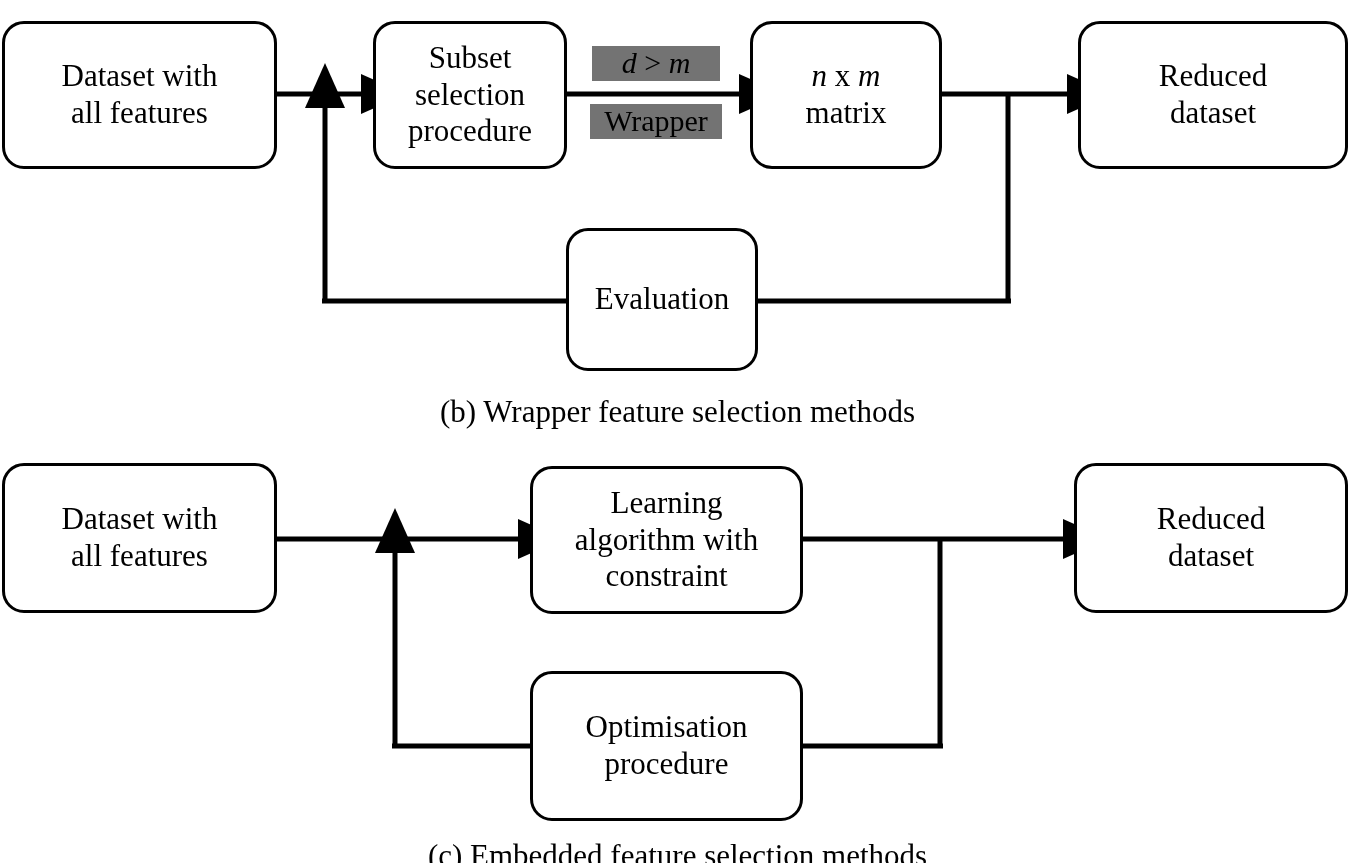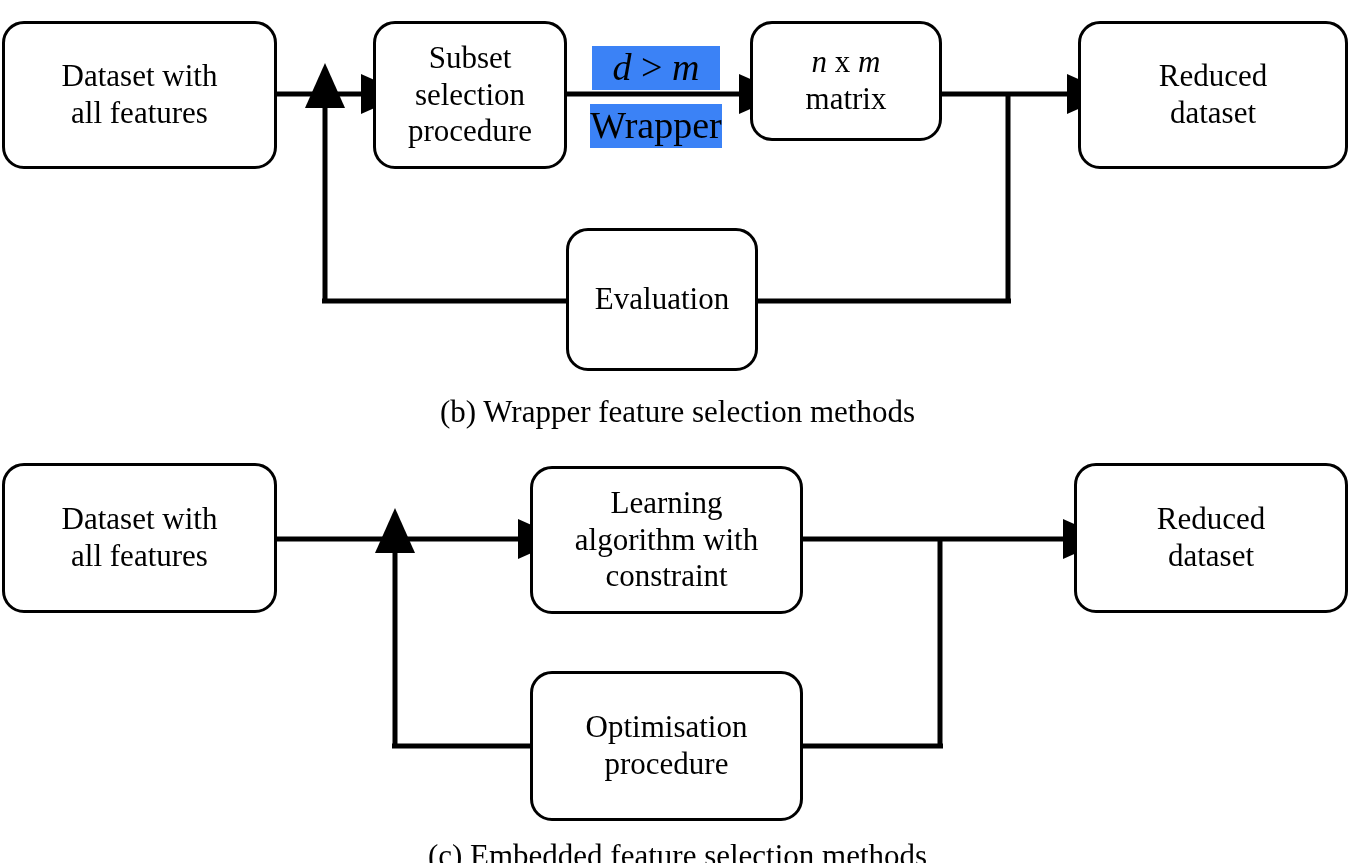--- a/index.html
+++ b/index.html
@@ -39,25 +39,25 @@
     padding: 2px 6px;
     z-index: 3;
   }
   .node .lbl {
     display: block;
     white-space: pre-line;
   }
   .edge-label {
     position: absolute;
     text-align: center;
-    font-size: 38px;
+    font-size: 30px;
     line-height: 1.15;
     white-space: nowrap;
     z-index: 4;
-    background: #3b82f6;
+    background: #737373;
   }
   .caption {
     position: absolute;
     text-align: center;
     font-size: 31px;
     white-space: nowrap;
     z-index: 5;
   }
 </style>
 </head>
@@ -113,21 +113,21 @@
     <span class="lbl">Dataset with
 all features</span>
   </div>
 
   <div class="node" style="left:373px; top:5px; width:194px; height:148px;">
     <span class="lbl">Subset
 selection
 procedure</span>
   </div>
 
-  <div class="node" style="left:750px; top:5px; width:192px; height:120px;">
+  <div class="node" style="left:750px; top:5px; width:192px; height:148px;">
     <span>
       <span style="display:block;">
         <i>n</i><span> x </span><i>m</i>
       </span>
       <span style="display:block;font-family:Liberation Serif, serif;">matrix</span>
     </span>
   </div>
 
   <div class="node" style="left:1078px; top:5px; width:270px; height:148px;">
     <span class="lbl">Reduced

